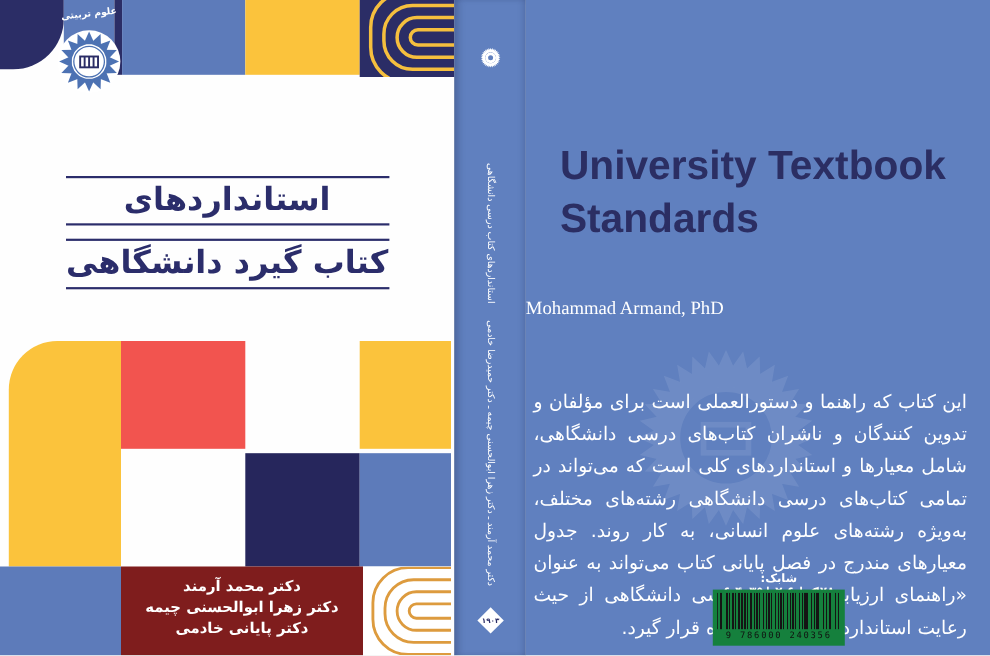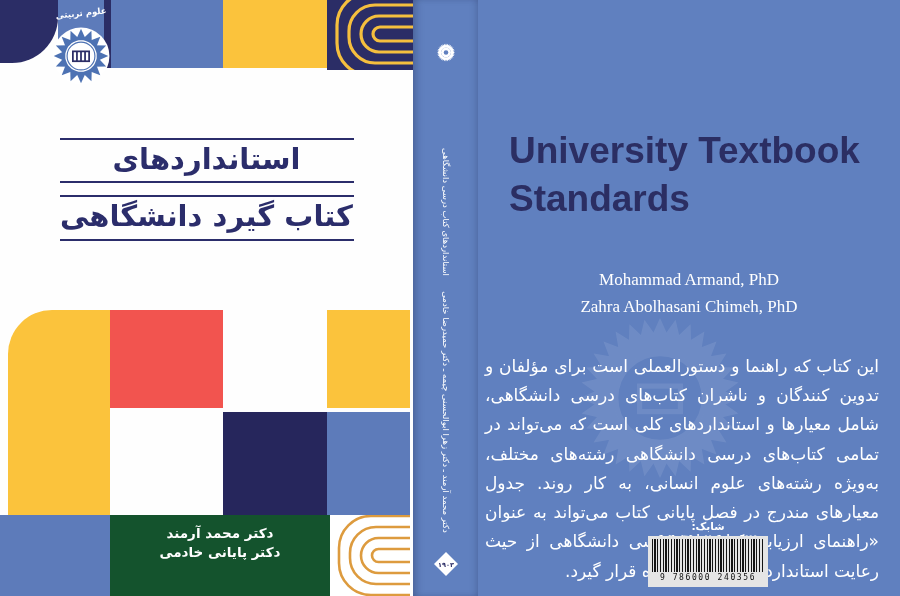--- a/index.html
+++ b/index.html
@@ -14,32 +14,32 @@
   .tb-navy-sliver{left:104px;top:0;width:7px;height:68px;background:#2b2d66;}
   .tb-blue-rect{left:111px;top:0;width:112px;height:68px;background:#5d7bba;}
   .tb-yellow-rect{left:223px;top:0;width:104px;height:68px;background:#fbc33c;}
   .tb-navy-arcs{left:327px;top:0;width:86px;height:70px;background:#2b2d66;overflow:hidden;}
 
   .logo-wrap{left:52px;top:27px;width:58px;height:58px;}
   .logo-svg{width:100%;height:100%;display:block;}
   .logo-text{left:36px;top:8px;width:90px;text-align:center;color:#fff;font-size:8.5px;
              font-weight:bold;transform:rotate(-6deg);}
 
-  .title-block{left:0;top:138px;width:413px;}
+  .title-block{left:0;top:160px;width:413px;}
   .title-line{width:294px;margin:0 auto 12px auto;text-align:center;color:#2b2d6b;
               font-weight:bold;font-size:29px;line-height:1.25;padding:1px 0 4px 0;
               border-top:2px solid #2b2d6b;border-bottom:2px solid #2b2d6b;direction:rtl;}
 
   .geo-yellow-round{left:8px;top:310px;width:102px;height:205px;background:#fbc33c;border-radius:44px 0 0 0;}
   .geo-red-sq{left:110px;top:310px;width:113px;height:98px;background:#f2544f;}
   .geo-yellow-sq{left:327px;top:310px;width:83px;height:98px;background:#fbc33c;}
   .geo-navy-sq{left:223px;top:412px;width:104px;height:103px;background:#26265c;}
   .geo-blue-sq{left:327px;top:412px;width:83px;height:103px;background:#5d7bba;}
   .band-blue{left:0;top:515px;width:110px;height:81px;background:#5d7bba;}
-  .band-yellow{left:110px;top:515px;width:220px;height:81px;background:#14532d;}
+  .band-yellow{left:110px;top:515px;width:220px;height:81px;background:#7f1d1d;}
   .band-white-arcs{left:330px;top:515px;width:80px;height:81px;background:#fff;overflow:hidden;}
 
   .authors-fa{width:100%;padding-top:9px;text-align:center;direction:rtl;color:#fff;
               font-weight:bold;font-size:13.5px;line-height:19px;}
 
   
   .spine{position:absolute;left:413px;top:0;width:65px;height:596px;background:#6080bf;
          box-shadow:inset 6px 0 8px -4px rgba(20,25,60,.35), inset -5px 0 7px -4px rgba(20,25,60,.25);}
   .spine-emblem{left:50%;top:43px;width:19px;height:19px;transform:translateX(-50%);}
   .spine-vtext{left:50%;white-space:nowrap;color:#fff;font-size:8.5px;direction:rtl;}
@@ -48,28 +48,28 @@
   .spine-diamond{left:50%;top:564px;width:17px;height:17px;background:#fff;
                  transform:translate(-50%,-50%) rotate(45deg);}
   .spine-diamond span{position:absolute;left:50%;top:50%;transform:translate(-50%,-50%) rotate(-45deg);
                  font-size:6.5px;font-weight:bold;color:#2b2d66;white-space:nowrap;}
 
   
   .panel-right{position:absolute;left:478px;top:0;width:422px;height:596px;background:#6080bf;}
   .en-title{left:0;top:127px;width:100%;color:#2b2e63;
             font-family:"Liberation Sans",sans-serif;font-weight:bold;font-size:37px;line-height:1.3;}
   .en-title .tw{display:block;margin:0 auto;max-width:360px;}
-  .en-authors{left:0;top:266px;width:100%;text-align:center;color:#fff;
+  .en-authors{left:0;top:266px;width:100%;color:#fff;
               font-family:"Liberation Serif",serif;font-size:17px;line-height:1.6;}
   .watermark{left:97px;top:313px;width:170px;height:170px;opacity:.09;}
   .desc-fa{left:7px;top:352px;width:394px;color:#fff;font-size:17px;line-height:1.72;
            direction:rtl;text-align:justify;}
   .isbn-label{left:168px;top:520px;width:124px;text-align:center;color:#fff;font-size:10.5px;
               direction:rtl;font-weight:bold;}
-  .barcode{left:170px;top:536px;width:120px;height:51px;background:#e5e5e5;padding:3px 4px 0 4px;
+  .barcode{left:170px;top:536px;width:120px;height:51px;background:#15803d;padding:3px 4px 0 4px;
            box-sizing:border-box;}
   .bars{height:33px;background:
     repeating-linear-gradient(90deg,
       #141414 0 1px, transparent 1px 2.2px,
       #141414 2.2px 4.2px, transparent 4.2px 5px,
       #141414 5px 5.7px, transparent 5.7px 8.2px,
       #141414 8.2px 9.4px, transparent 9.4px 11px);}
   .barcode-num{text-align:center;font-family:"DejaVu Sans Mono",monospace;font-size:8px;
                letter-spacing:1.6px;color:#111;padding-top:1px;white-space:nowrap;}
 </style>
@@ -142,20 +142,21 @@
     <div class="abs geo-yellow-round"></div>
     <div class="abs geo-red-sq"></div>
     <div class="abs geo-yellow-sq"></div>
     <div class="abs geo-navy-sq"></div>
     <div class="abs geo-blue-sq"></div>
 
     <div class="abs band-blue"></div>
     <div class="abs band-yellow">
       <div class="authors-fa">
         <div>دکتر محمد آرمند</div>
+        <div>دکتر زهرا ابوالحسنی چیمه</div>
         <div>دکتر پایانی خادمی</div>
       </div>
     </div>
     <div class="abs band-white-arcs">
       <svg viewBox="0 0 80 81" width="80" height="81">
         <g fill="none" stroke="#dd9b3e" stroke-width="2.6">
           <rect x="42" y="34" width="70" height="13" rx="6.5"></rect>
           <rect x="31" y="23" width="84" height="35" rx="17.5"></rect>
           <rect x="20" y="12" width="98" height="57" rx="26"></rect>
           <rect x="9" y="1" width="112" height="79" rx="32"></rect>
@@ -193,21 +194,20 @@
         <rect x="38" y="43" width="24" height="15" fill="none" stroke="#fff" stroke-width="3"></rect>
       </svg>
     </div>
 
     <div class="abs en-title">
       <span class="tw">University Textbook Standards</span>
     </div>
 
     <div class="abs en-authors">
       <div>Mohammad Armand, PhD</div>
-      <div>Zahra Abolhasani Chimeh, PhD</div>
     </div>
 
     <div class="abs desc-fa">این کتاب که راهنما و دستورالعملی است برای مؤلفان و تدوین کنندگان و ناشران کتاب‌های درسی دانشگاهی، شامل معیارها و استانداردهای کلی است که می‌تواند در تمامی کتاب‌های درسی دانشگاهی رشته‌های مختلف، به‌ویژه رشته‌های علوم انسانی، به کار روند. جدول معیارهای مندرج در فصل پایانی کتاب می‌تواند به عنوان «راهنمای ارزیابی کتاب‌های درسی دانشگاهی از حیث رعایت استانداردها» مورد استفاده قرار گیرد.</div>
 
     <div class="abs isbn-label">شابک: ۹۷۸-۶۰۰-۰۲-۴۰۳۵-۶</div>
     <div class="abs barcode">
       <div class="bars"></div>
       <div class="barcode-num">9 786000 240356</div>
     </div>
   </div>

